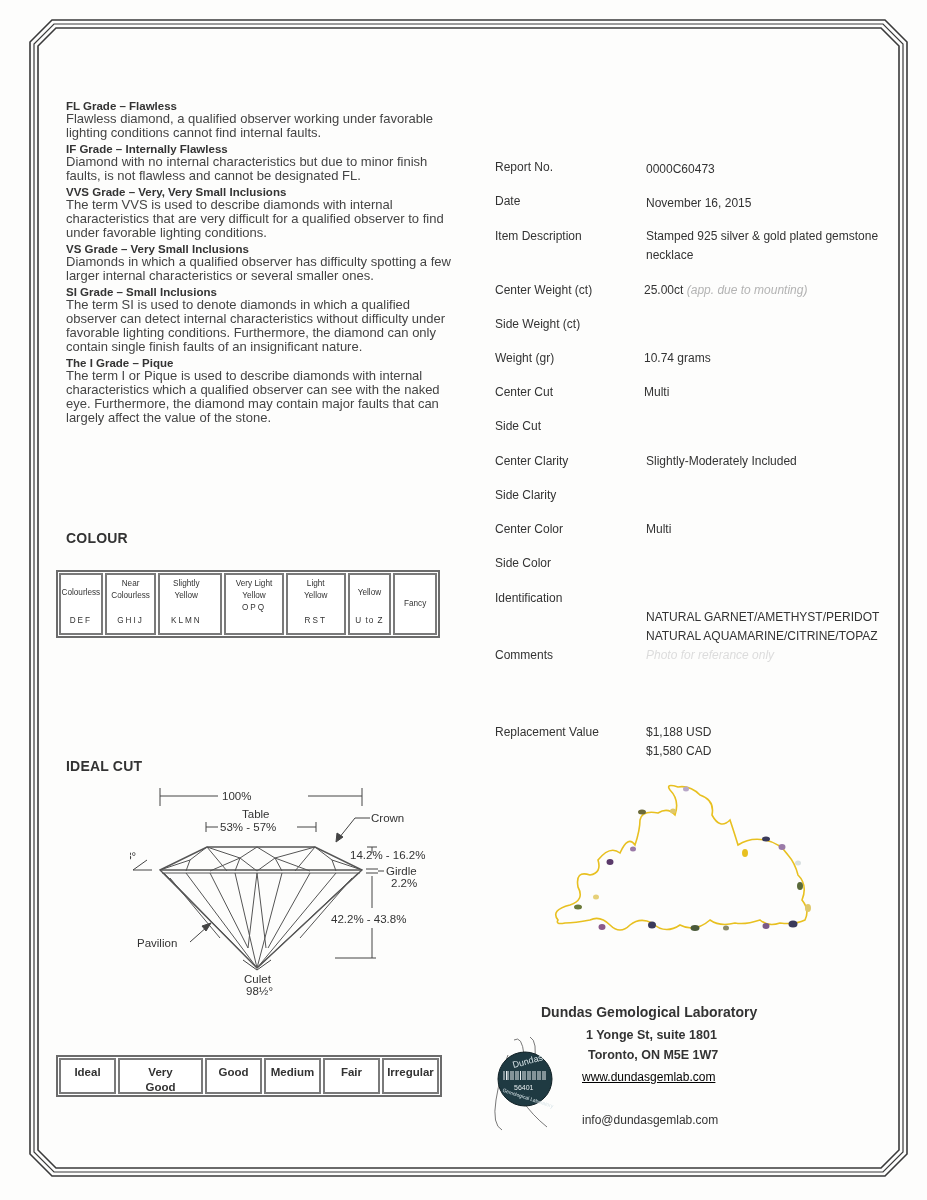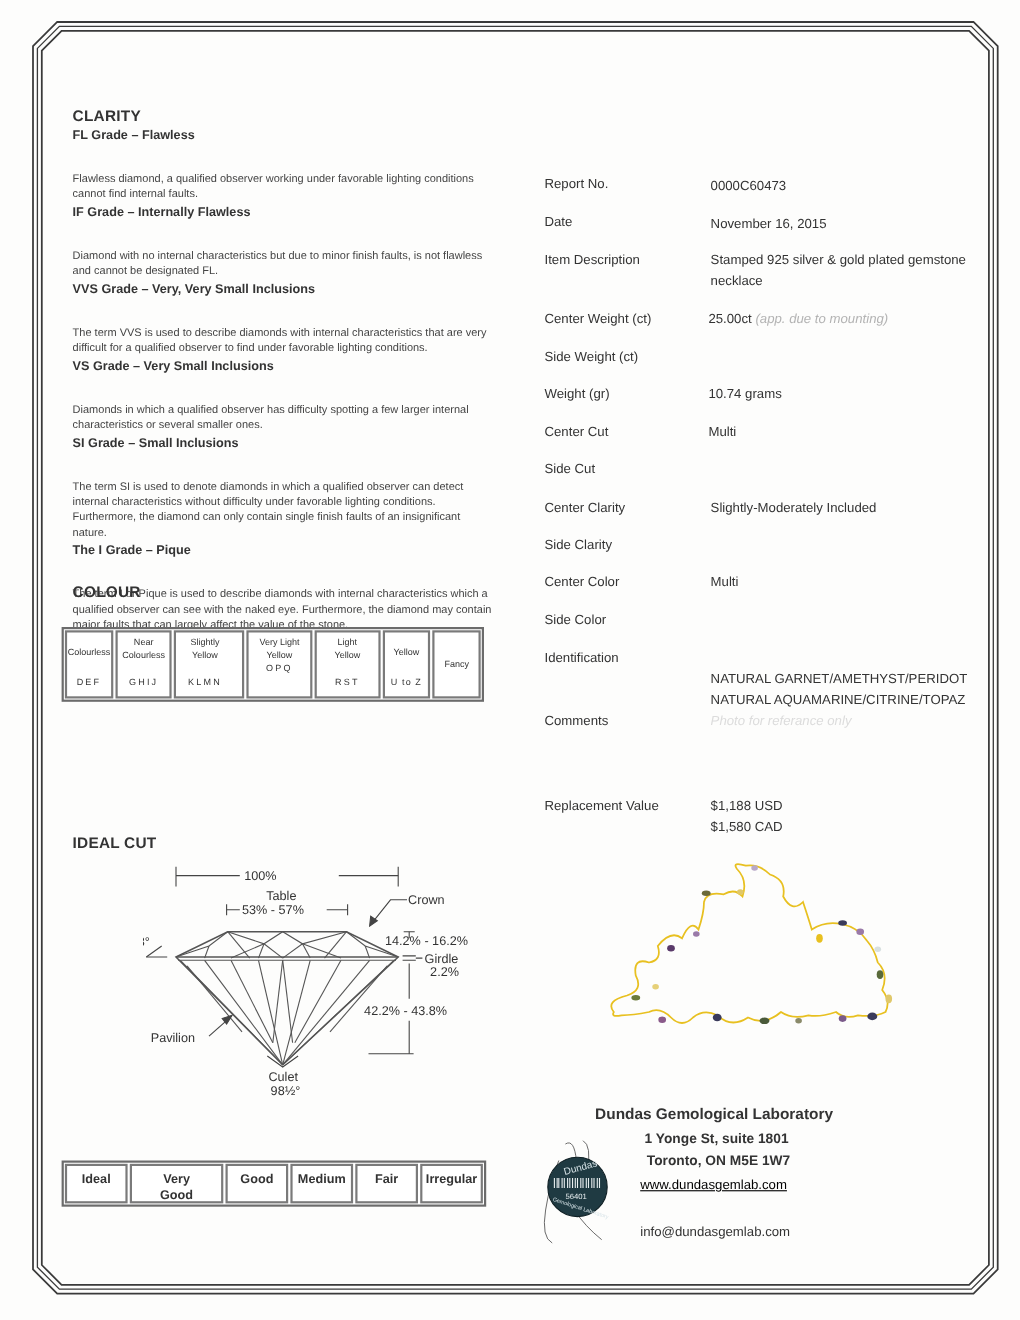--- a/index.html
+++ b/index.html
@@ -7,21 +7,21 @@
     width: 927px; height: 1200px; position: relative; overflow: hidden;
     background: #fdfdfc; color: #2b2b2b;
     font-family: "Liberation Sans", sans-serif;
   }
   .frame { position: absolute; left: 0; top: 0; }
   .abs { position: absolute; }
 
   
   .sec-title { font-weight: bold; font-size: 14px; color: #333; letter-spacing: 0.2px; }
   .grade-title { font-weight: bold; font-size: 11.5px; color: #333; margin-top: 3px; }
-  .grade-desc { font-size: 10px; line-height: 14px; color: #444; margin-top: 27px; }
+  .grade-desc { font-size: 13px; line-height: 14px; color: #444; }
   #clarity { left: 66px; top: 97px; width: 385px; }
   #clarity .sec-title { margin-bottom: 4px; }
 
   
   #colour-title { left: 66px; top: 530px; }
   .tbl-outer { position: absolute; border: 2px solid #6b6b6b; background: #fff; display: flex; padding: 1px; gap: 2px; }
   .cell { border: 2px solid #7a7a7a; background: #fff; box-sizing: border-box; display: flex; flex-direction: column; align-items: center; text-align: center; }
   #colour-table { left: 56px; top: 570px; width: 384px; height: 68px; box-sizing: border-box; }
   #colour-table .cell { flex: 1; font-size: 8.2px; color: #333; justify-content: flex-start; padding-top: 3px; line-height: 12px; }
   #colour-table .cell .letters { margin-top: auto; margin-bottom: 6px; letter-spacing: 2px; }
@@ -58,21 +58,20 @@
 
 <svg class="frame" width="927" height="1200" viewBox="0 0 927 1200">
   <g fill="none" stroke="#3a3a3a">
     <path d="M52,20 L885,20 L907,42 L907,1154 L885,1176 L52,1176 L30,1154 L30,42 Z" stroke-width="1.6"></path>
     <path d="M54,24 L883,24 L903,44 L903,1152 L883,1172 L54,1172 L34,1152 L34,44 Z" stroke-width="1.2"></path>
     <path d="M56,28 L881,28 L899,46 L899,1150 L881,1168 L56,1168 L38,1150 L38,46 Z" stroke-width="1.6"></path>
   </g>
 </svg>
 
 <div id="clarity" class="abs">
-  <div class="sec-title">CLARITY</div>
   <div>
     <div class="grade-title">FL Grade – Flawless</div>
     <div class="grade-desc">Flawless diamond, a qualified observer working under favorable lighting conditions cannot find internal faults.</div>
   </div>
   <div>
     <div class="grade-title">IF Grade – Internally Flawless</div>
     <div class="grade-desc">Diamond with no internal characteristics but due to minor finish faults, is not flawless and cannot be designated FL.</div>
   </div>
   <div>
     <div class="grade-title">VVS Grade – Very, Very Small Inclusions</div>

